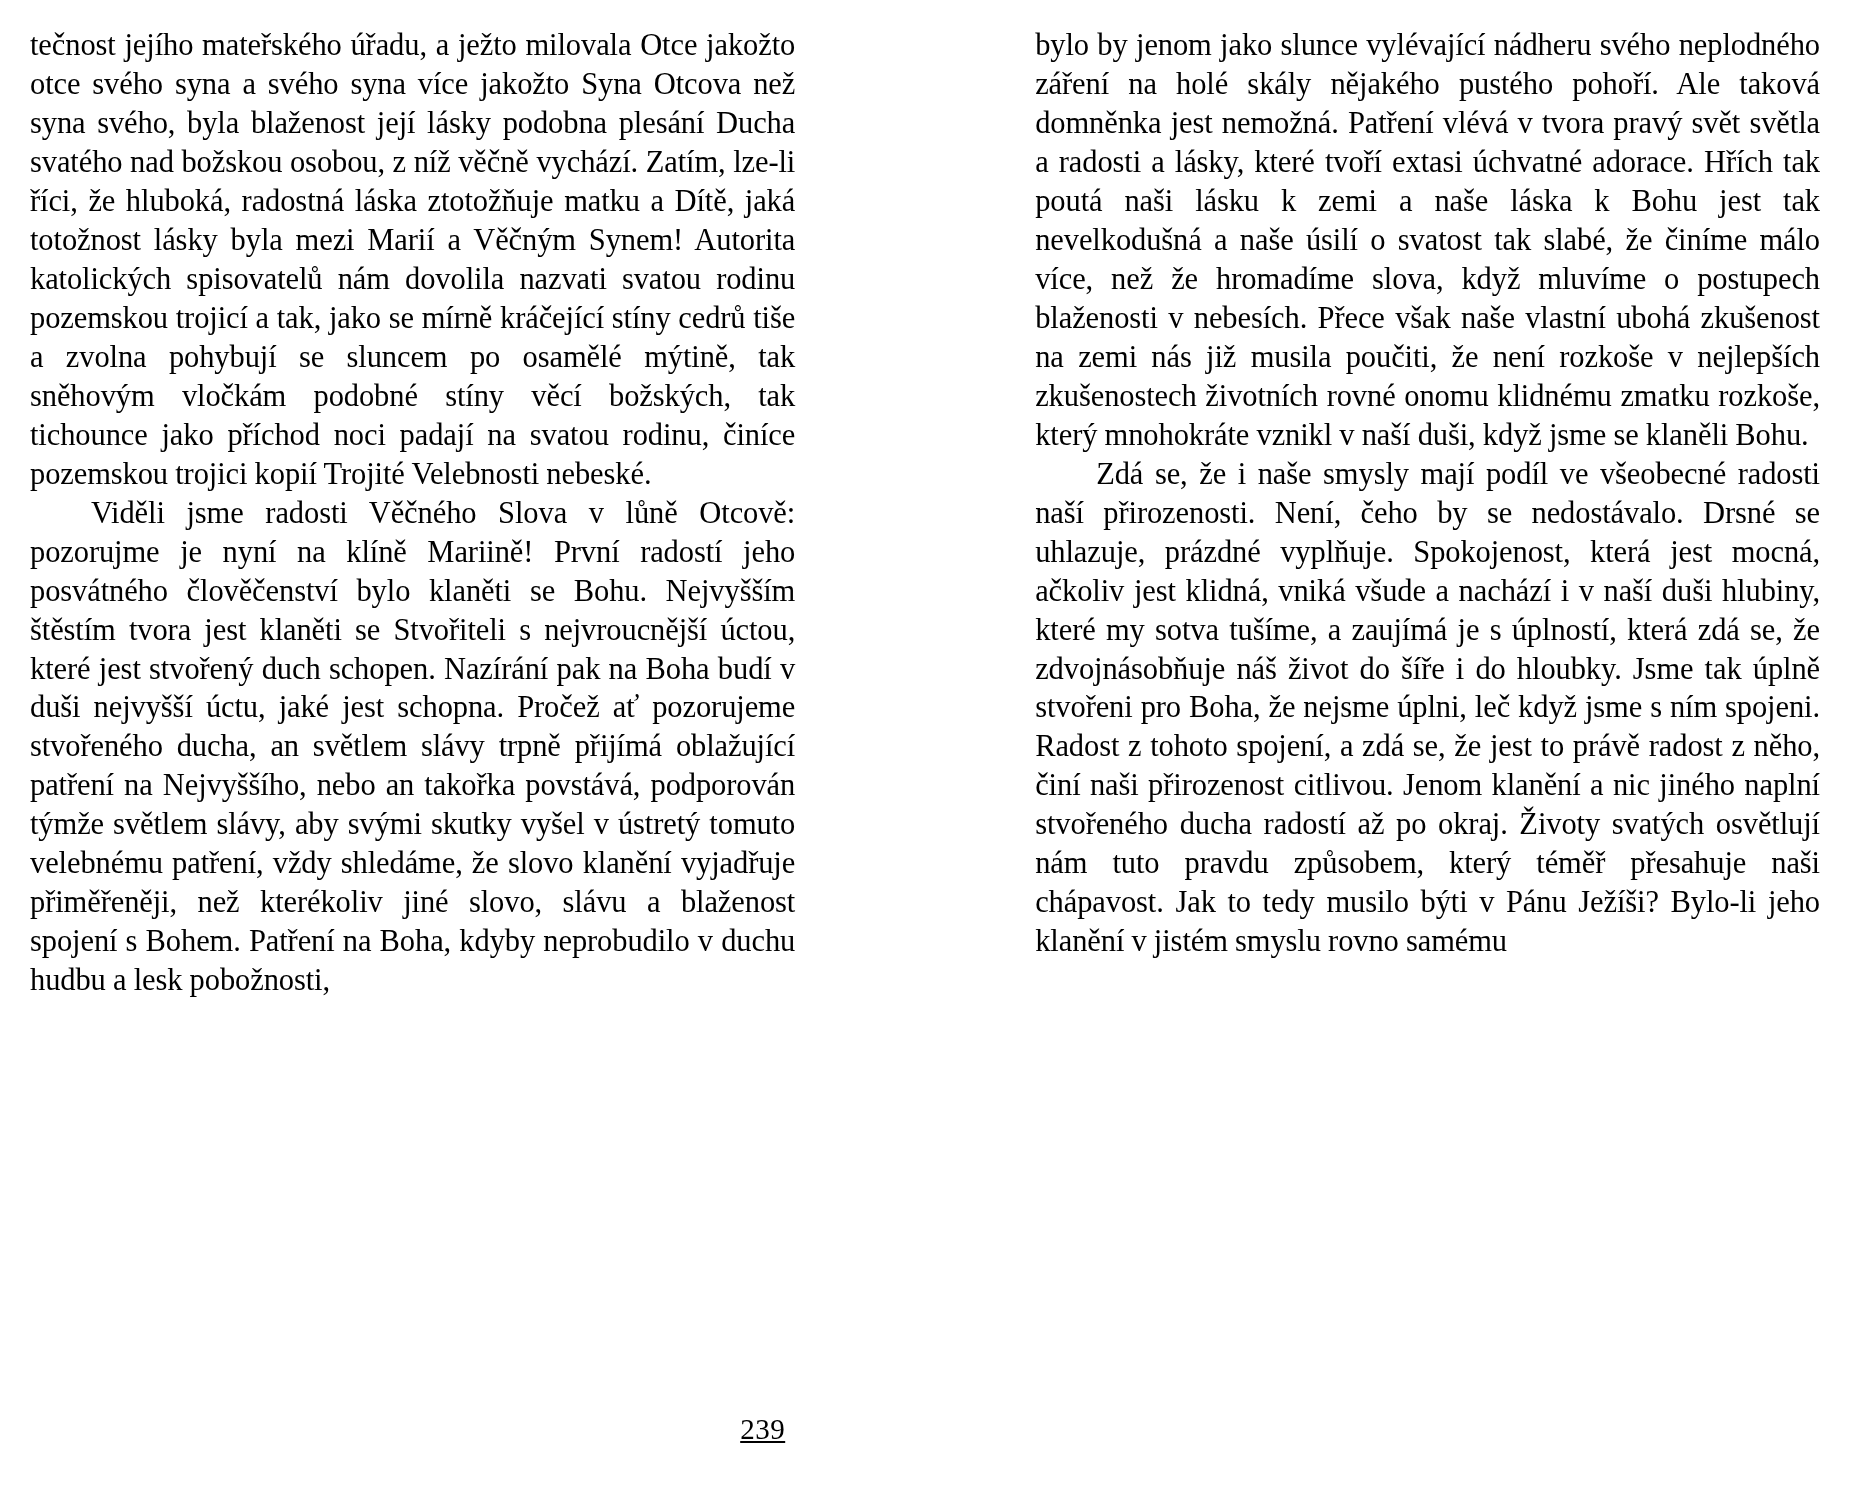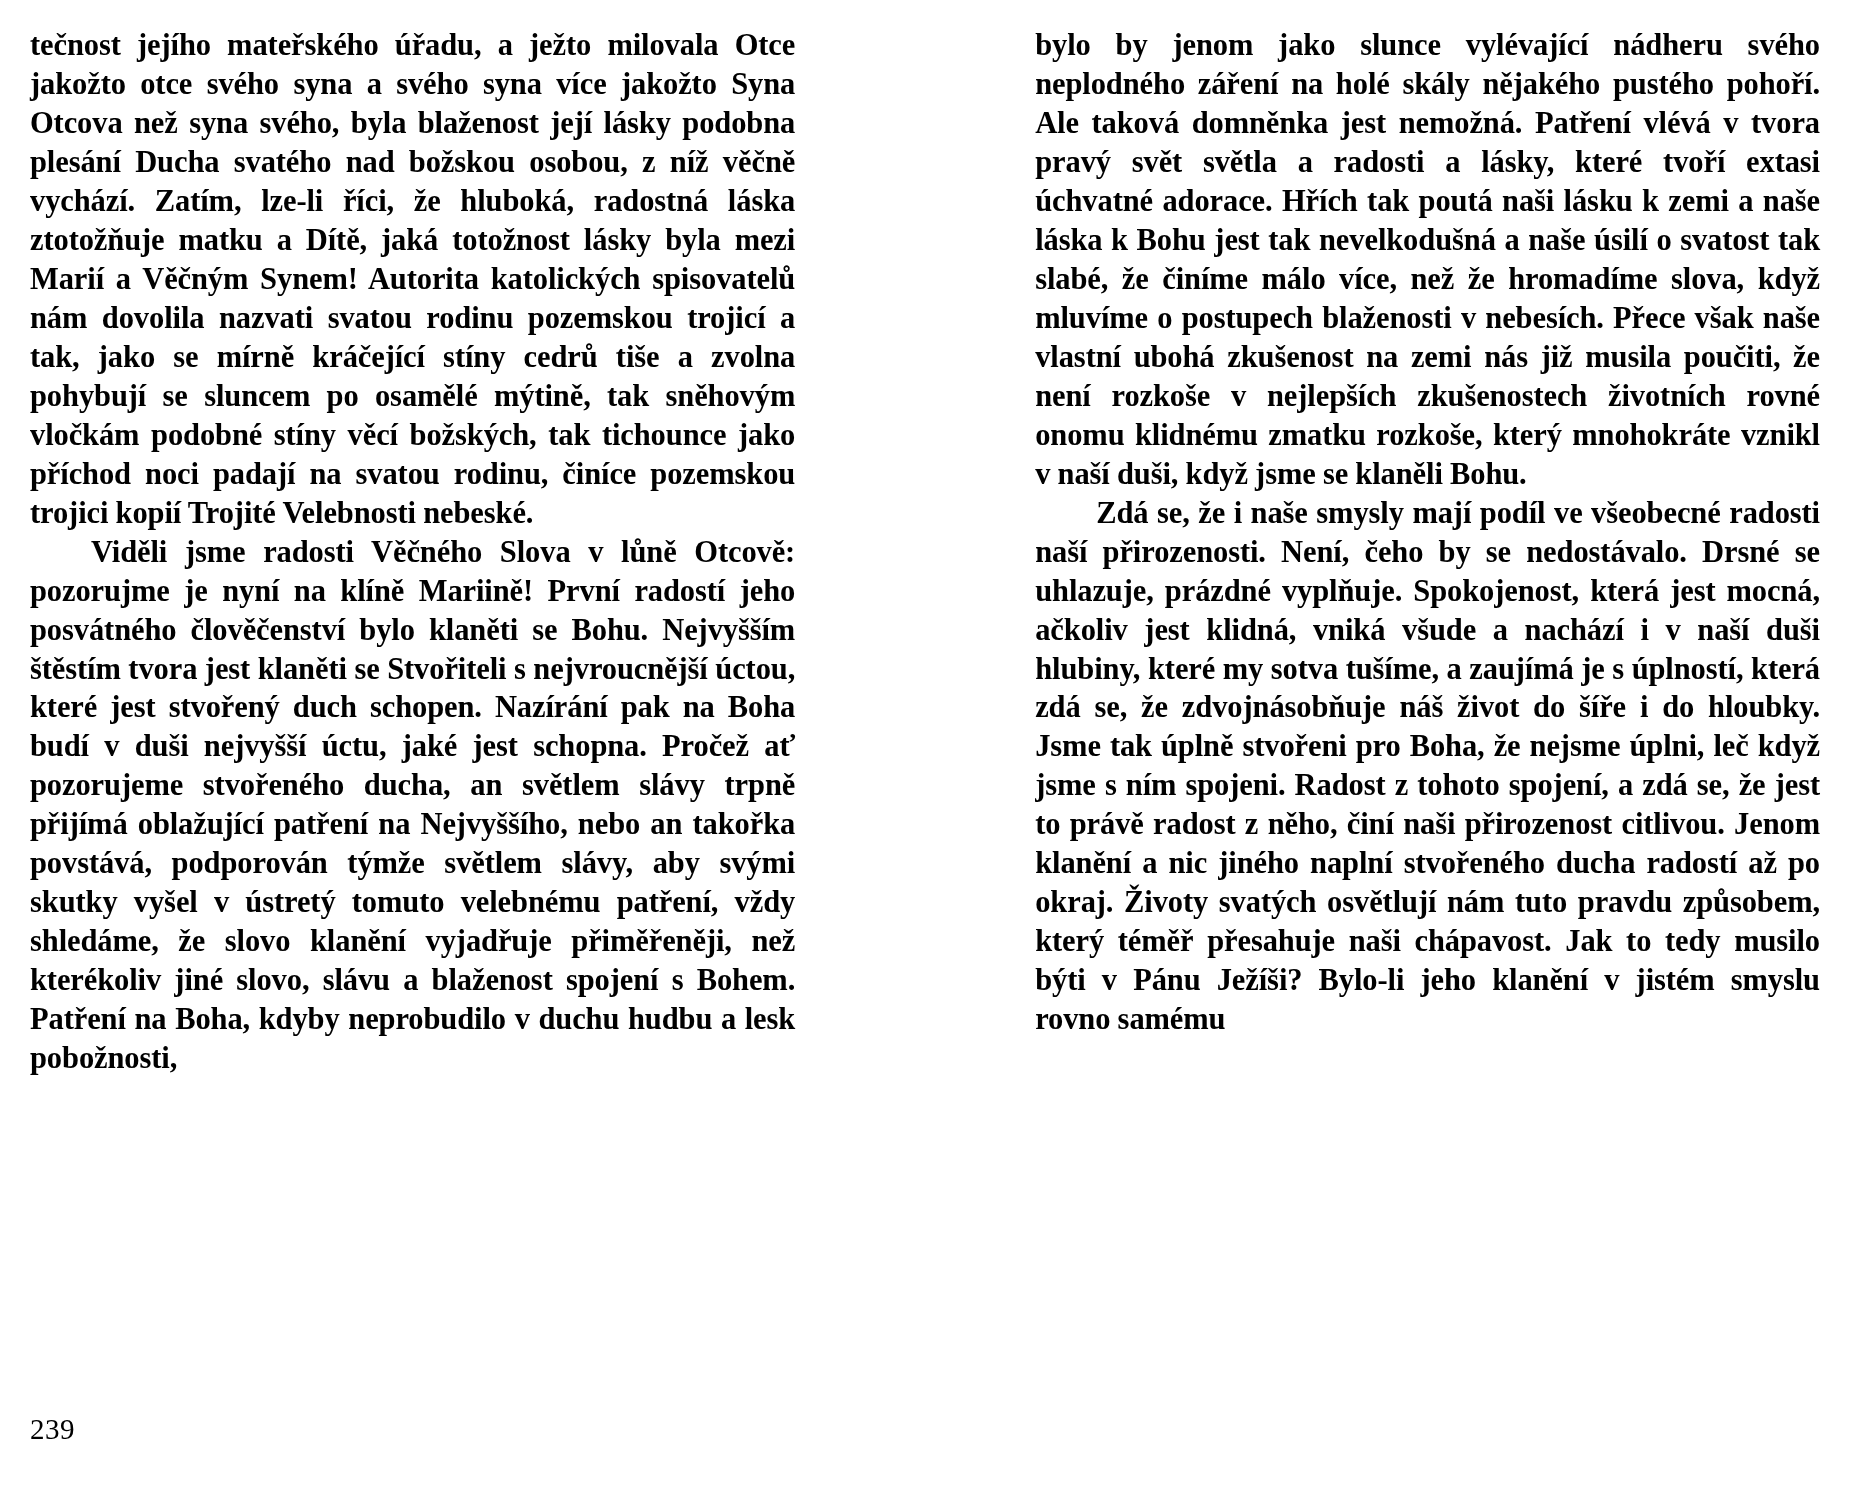--- a/index.html
+++ b/index.html
@@ -37,37 +37,37 @@
     padding-left: 120px;
   }
   .body-text {
     font-size: 30.5px;
     line-height: 1.278;
     text-align: justify;
     text-justify: inter-word;
     letter-spacing: -0.1px;
     word-spacing: -0.3px;
     flex: 0 0 auto;
-    font-weight: bold;
   }
   .para {
     margin: 0;
     text-indent: 0;
   }
   .para + .para {
     text-indent: 2.0em;
   }
   .folio {
     position: absolute;
     bottom: 54px;
     left: 0;
     right: 10px;
-    text-align: left;
+    text-align: right;
     font-size: 29px;
     letter-spacing: 0.5px;
+    text-decoration: underline;
   }
   .page-left .folio {
     padding-right: 120px;
   }
   .page-right .folio {
     padding-left: 120px;
   }
 </style>
 </head>
 <body>

